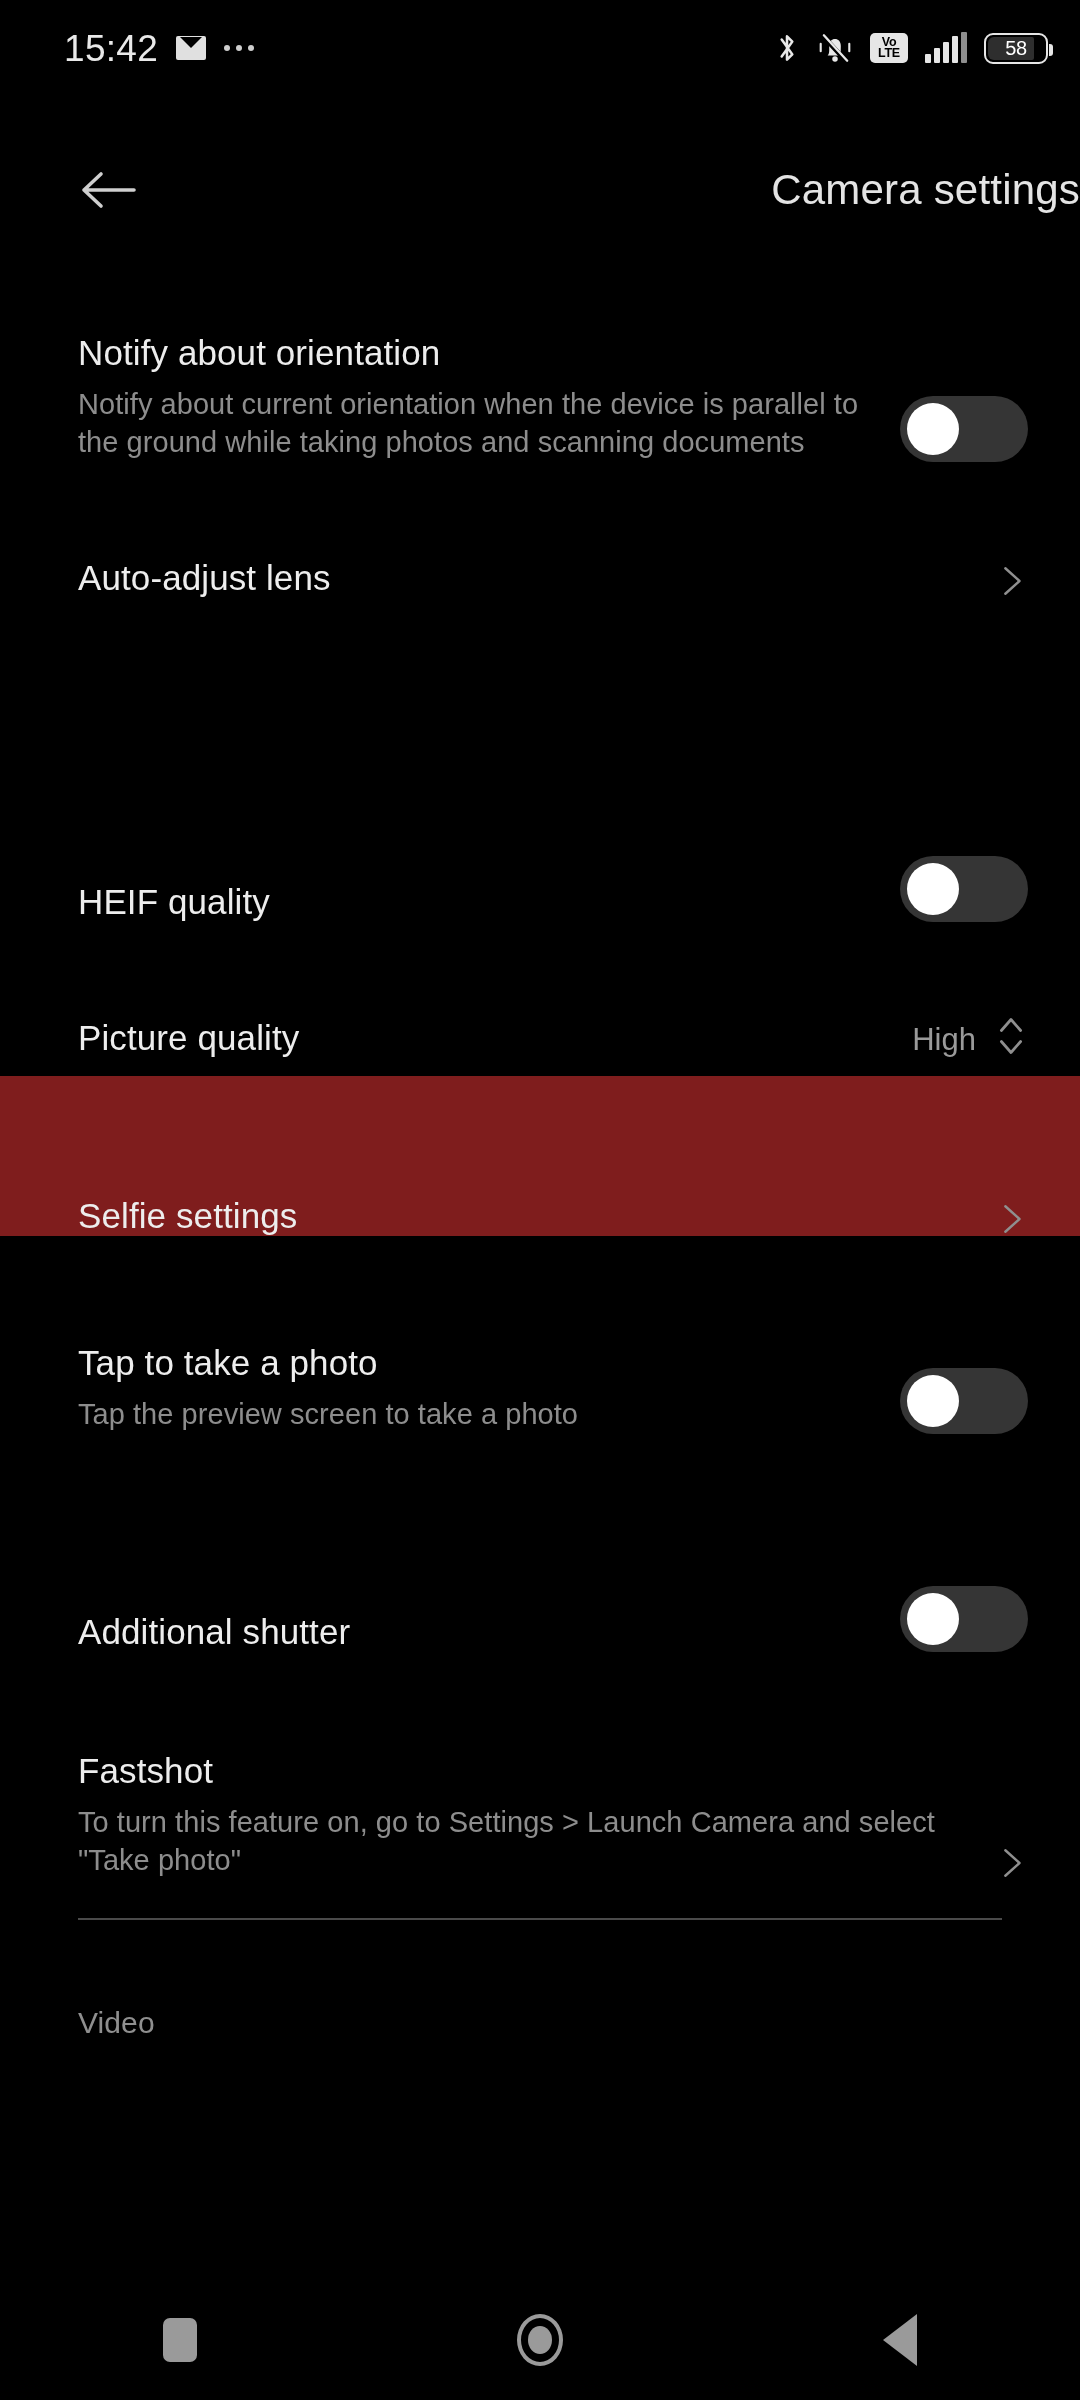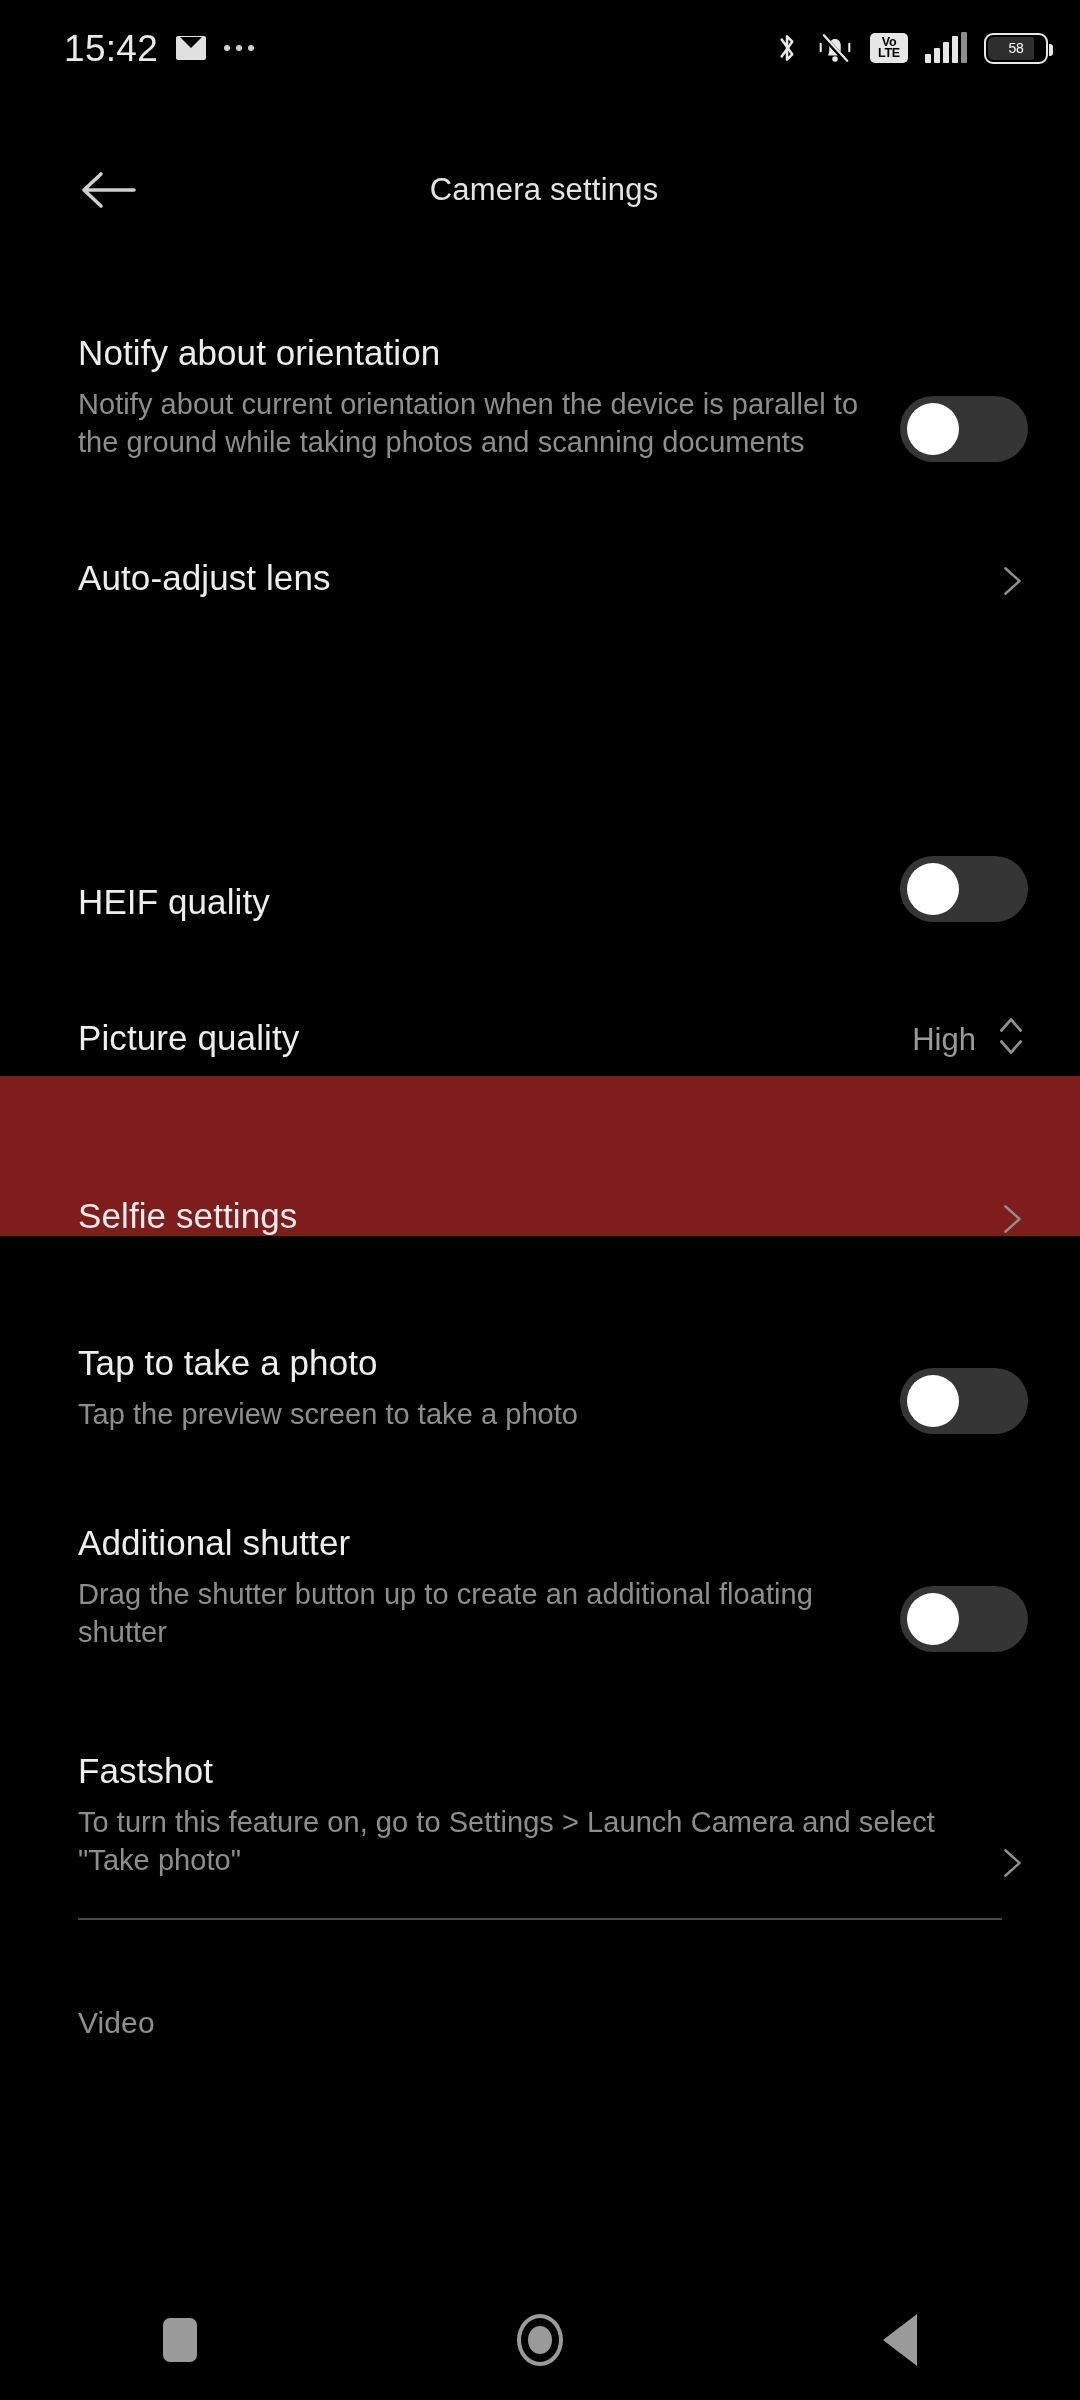--- a/index.html
+++ b/index.html
@@ -113,21 +113,21 @@
   }
   .icon-battery .batt-fill {
     position: absolute;
     left: 2px; top: 2px; bottom: 2px;
     width: 46px;
     background: #2e2e2e;
     border-radius: 6px 2px 2px 6px;
   }
   .icon-battery .batt-text {
     position: relative;
-    font-size: 14px;
+    font-size: 20px;
     color: #ffffff;
     line-height: 1;
     letter-spacing: -0.3px;
   }
   .icon-battery .batt-tip {
     position: absolute;
     right: -7px; top: 9px;
     width: 4px; height: 12px;
     background: #e6e6e6;
     border-radius: 0 3px 3px 0;
@@ -146,22 +146,22 @@
     width: 110px; height: 100px;
     display: flex;
     align-items: center;
     justify-content: center;
     margin-left: 54px;
     cursor: pointer;
   }
   .page-title {
     position: absolute;
     left: 0; right: 0;
-    text-align: center;
-    font-size: 31px;
+    text-align: right;
+    font-size: 42px;
     color: #e4e4e4;
     letter-spacing: 0.2px;
     pointer-events: none;
     padding-left: 8px;
   }
 
   
   .settings-list {
     position: absolute;
     top: 262px; left: 0;
@@ -421,21 +421,20 @@
     <div class="toggle">
       <span class="knob"></span>
     </div>
   </div>
 
   <div class="spacer-sm"></div>
 
   <div class="row r-shutter">
     <div class="row-text">
       <div class="row-title">Additional shutter</div>
-      <div class="row-sub">Drag the shutter button up to create an additional floating shutter</div>
     </div>
     <div class="toggle">
       <span class="knob"></span>
     </div>
   </div>
 
   <div class="spacer-sm"></div>
 
   <div class="row r-fastshot">
     <div class="row-text">

